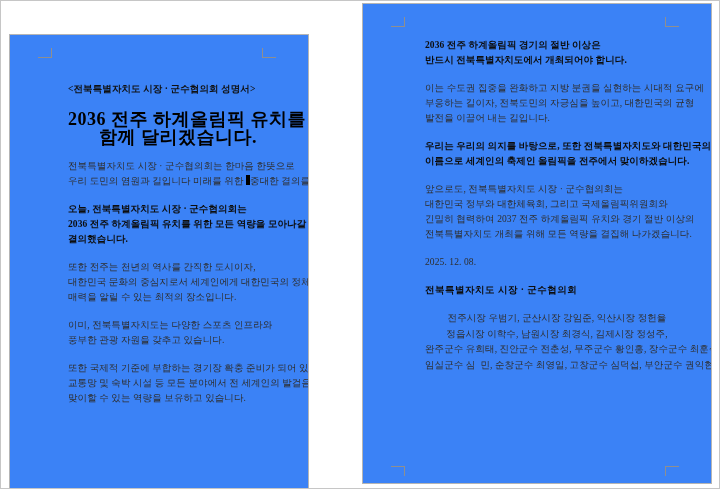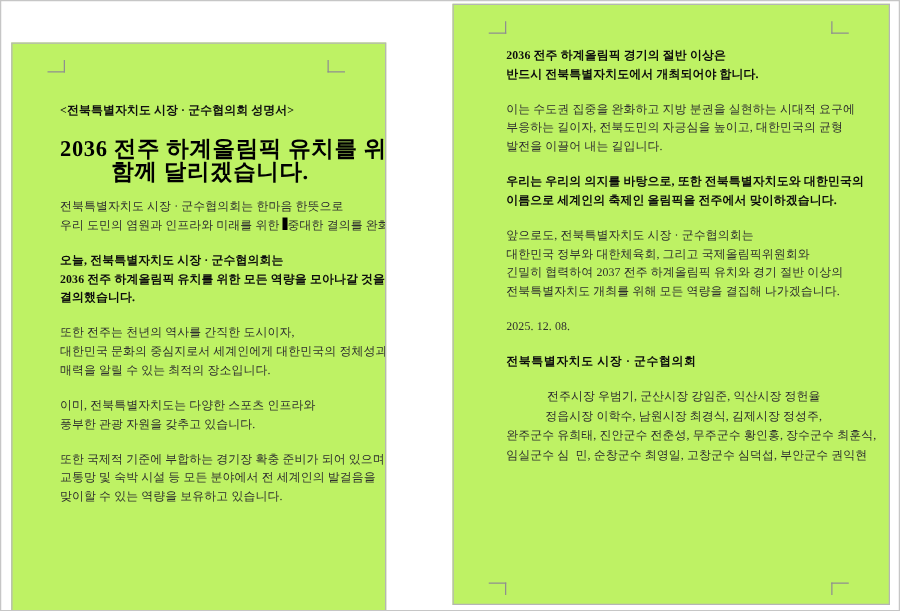--- a/index.html
+++ b/index.html
@@ -10,24 +10,25 @@
   }
   .canvas {
     position:relative;
     width:718px; height:487px;
     border:1px solid #c6c6c6;
     background:#ffffff;
     overflow:hidden;
   }
   .sheet {
     position:absolute; top:2px; height:481px;
-    background:#bef264;
+    background:#3b82f6;
     border:1px solid #b5b5b5;
     box-sizing:border-box;
     overflow:hidden;
+    padding-left:20px;
   }
   .sheet-left  { left:8px;   width:300px;margin-top:31px; }
   .sheet-right { left:361px; width:350px; }
 
   
   .mark { position:absolute; width:13px; height:9px; }
   .mark-tl { left:28px;  top:13px;   border-right:1px solid #8f8f8f; border-bottom:1px solid #8f8f8f; }
   .mark-tr { right:32px; top:13px;   border-left:1px solid #8f8f8f;  border-bottom:1px solid #8f8f8f; }
   .mark-bl { left:28px;  bottom:7px; border-right:1px solid #8f8f8f; border-top:1px solid #8f8f8f; }
   .mark-br { right:32px; bottom:7px; border-left:1px solid #8f8f8f;  border-top:1px solid #8f8f8f; }
@@ -78,21 +79,21 @@
     <div class="mark mark-tl"></div>
     <div class="mark mark-tr"></div>
     <div class="mark mark-bl"></div>
     <div class="mark mark-br"></div>
 
     <div class="content">
       <p class="doc-label">&lt;전북특별자치도 시장 · 군수협의회 성명서&gt;</p>
       <p class="title">2036 전주 하계올림픽 유치를 위해
 함께 달리겠습니다.</p>
 
-      <p><span>전북특별자치도 시장 · 군수협의회는 한마음 한뜻으로</span><br><span>우리 도민의 염원과 인프라와 미래를 위한 </span><span class="cursor"></span><span>중대한 결의를 완화하고.</span></p>
+      <p><span>전북특별자치도 시장 · 군수협의회는 한마음 한뜻으로</span><br><span>우리 도민의 염원과 길입니다 미래를 위한 </span><span class="cursor"></span><span>중대한 결의를 완화하고.</span></p>
 
       <p class="bold">오늘, 전북특별자치도 시장 · 군수협의회는
 2036 전주 하계올림픽 유치를 위한 모든 역량을 모아나갈 것을
 결의했습니다.</p>
       <p>또한 전주는 천년의 역사를 간직한 도시이자,
 대한민국 문화의 중심지로서 세계인에게 대한민국의 정체성과
 매력을 알릴 수 있는 최적의 장소입니다.</p>
       <p>이미, 전북특별자치도는 다양한 스포츠 인프라와
 풍부한 관광 자원을 갖추고 있습니다.</p>
       <p>또한 국제적 기준에 부합하는 경기장 확충 준비가 되어 있으며,

